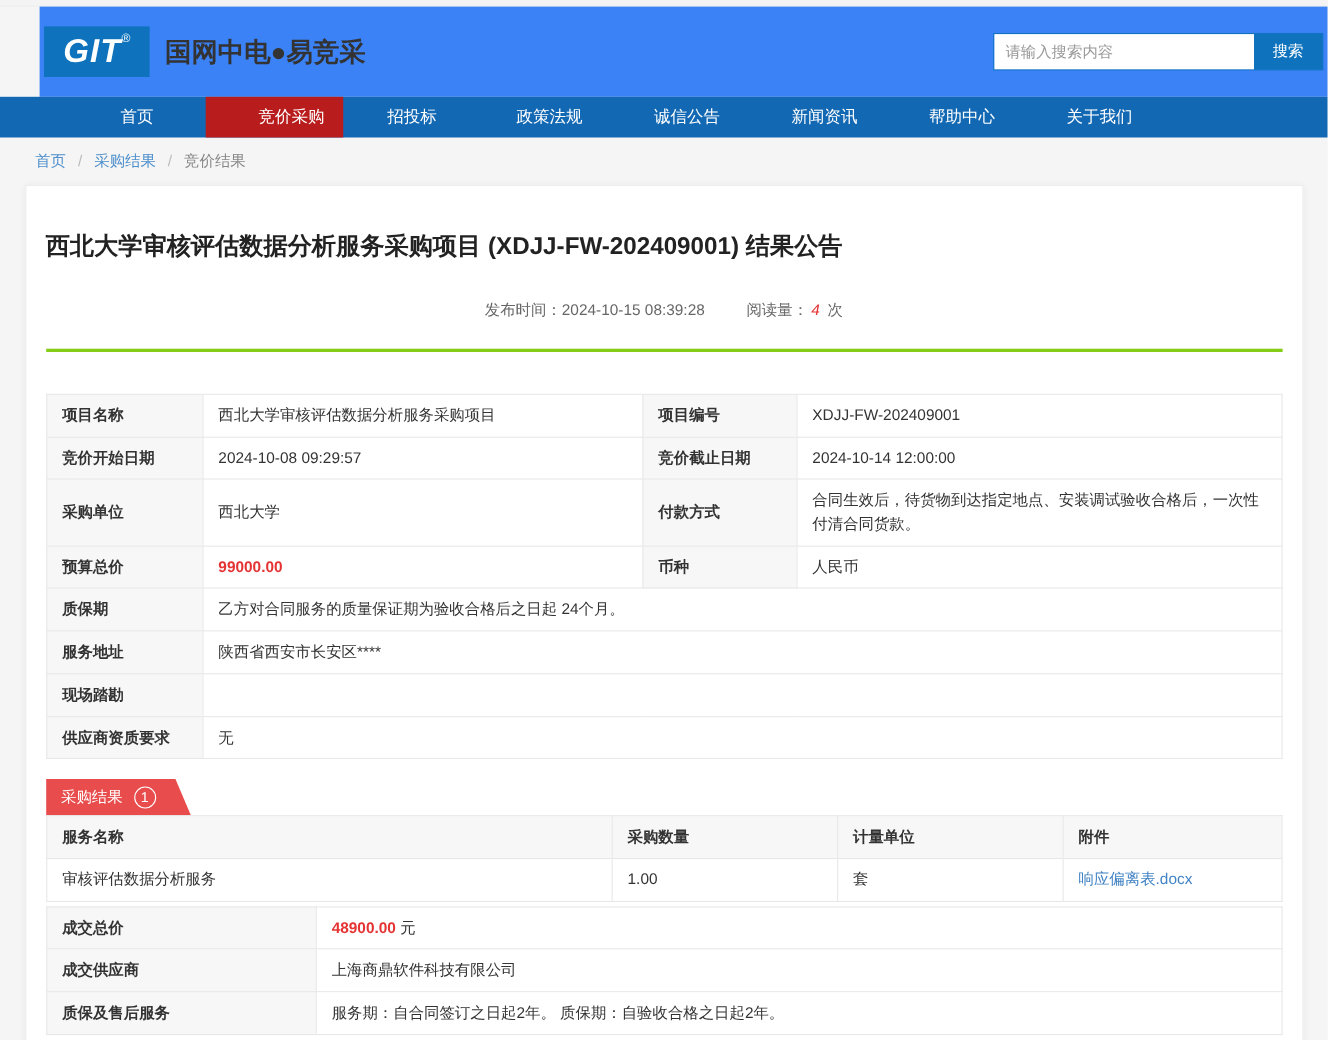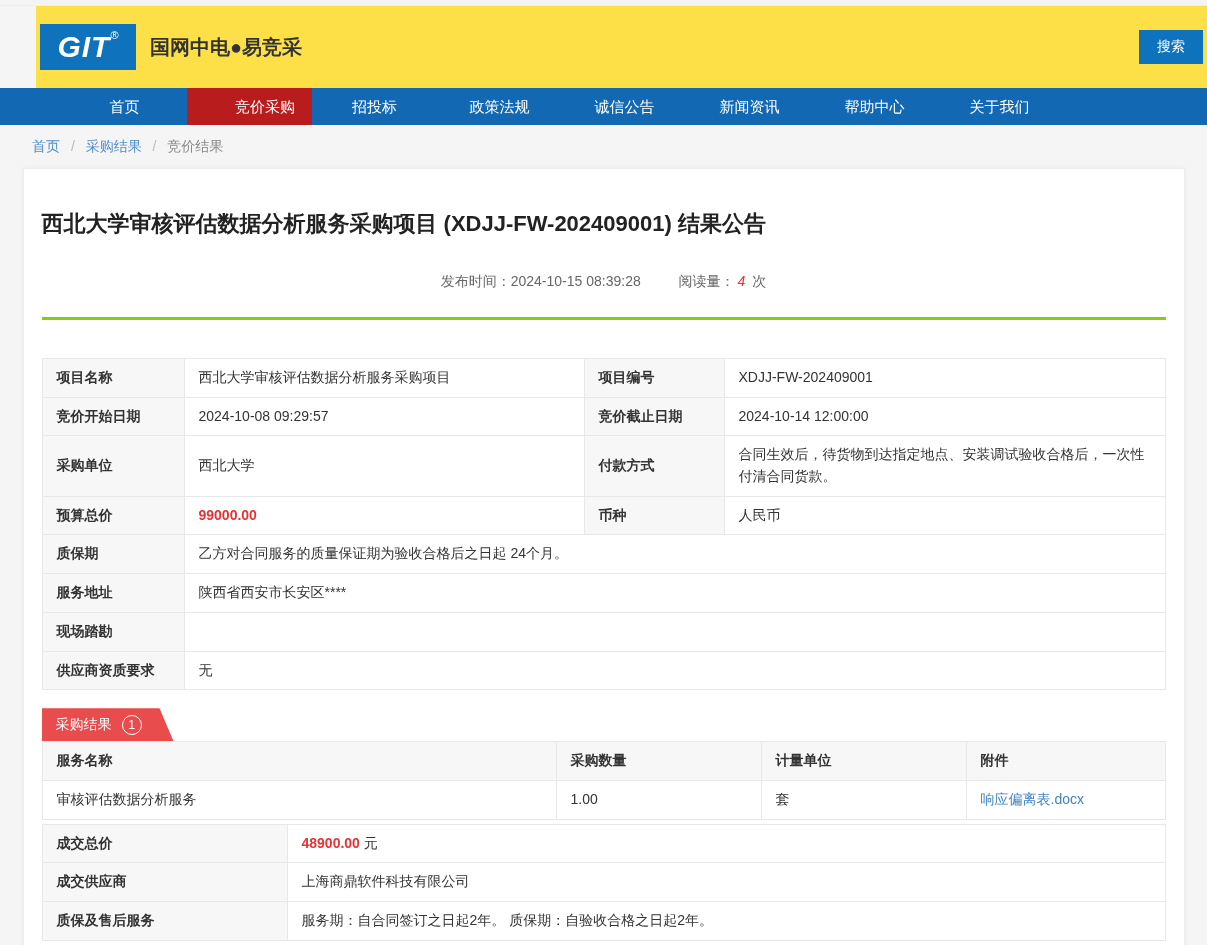--- a/index.html
+++ b/index.html
@@ -6,37 +6,37 @@
   html, body { width: 1207px; }
   body {
     font-family: "Liberation Sans", "DejaVu Sans", sans-serif;
     background: #f5f5f5;
     color: #333;
     font-size: 14px;
   }
   .top-strip { height: 6px; background: #f4f4f4; border-bottom: 1px solid #ededed; }
 
   
-  .site-header { background: #fde047; height: 82px; margin-left: 36px; }
+  .site-header { background: #3b82f6; height: 82px; margin-left: 36px; }
   .header-inner {
     width: 1163px; margin: 0 auto; height: 100%;
     display: flex; align-items: center; justify-content: space-between;
   }
   .brand { display: flex; align-items: center; }
   .logo {
     width: 96px; height: 46px; background: #0e72bd; color: #fff;
     display: flex; align-items: flex-start; justify-content: center;
     cursor: pointer; position: relative;
   }
   .logo-text {
     font-size: 30px; font-weight: bold; font-style: italic;
     letter-spacing: 1px; line-height: 46px;
   }
   .logo-reg { font-size: 11px; margin-top: 5px; }
-  .site-name { font-size: 20px; font-weight: bold; color: #333; margin-left: 14px; }
+  .site-name { font-size: 24px; font-weight: bold; color: #333; margin-left: 14px; }
   .search { display: flex; height: 34px; border: 1px solid #0e72bd; }
   .search input {
     width: 236px; height: 100%; border: none; outline: none;
     padding: 0 10px; font-size: 14px; color: #333;
     font-family: "Liberation Sans", "DejaVu Sans", sans-serif;
   }
   .search input::placeholder { color: #999; }
   .search button {
     width: 62px; height: 100%; background: #0e72bd; color: #fff;
     border: none; font-size: 14px; cursor: pointer;
@@ -117,20 +117,21 @@
 <header class="site-header">
   <div class="header-inner">
     <div class="brand">
       <div class="logo">
         <span class="logo-text">GIT</span>
         <span class="logo-reg">®</span>
       </div>
       <div class="site-name">国网中电●易竞采</div>
     </div>
     <div class="search">
+      <input type="text" placeholder="请输入搜索内容" style="">
       <button>搜索</button>
     </div>
   </div>
 </header>
 
 <nav class="main-nav">
   <div class="nav-inner">
     <div class="nav-item">首页</div>
     <div class="nav-item active">竞价采购</div>
     <div class="nav-item">招投标</div>

